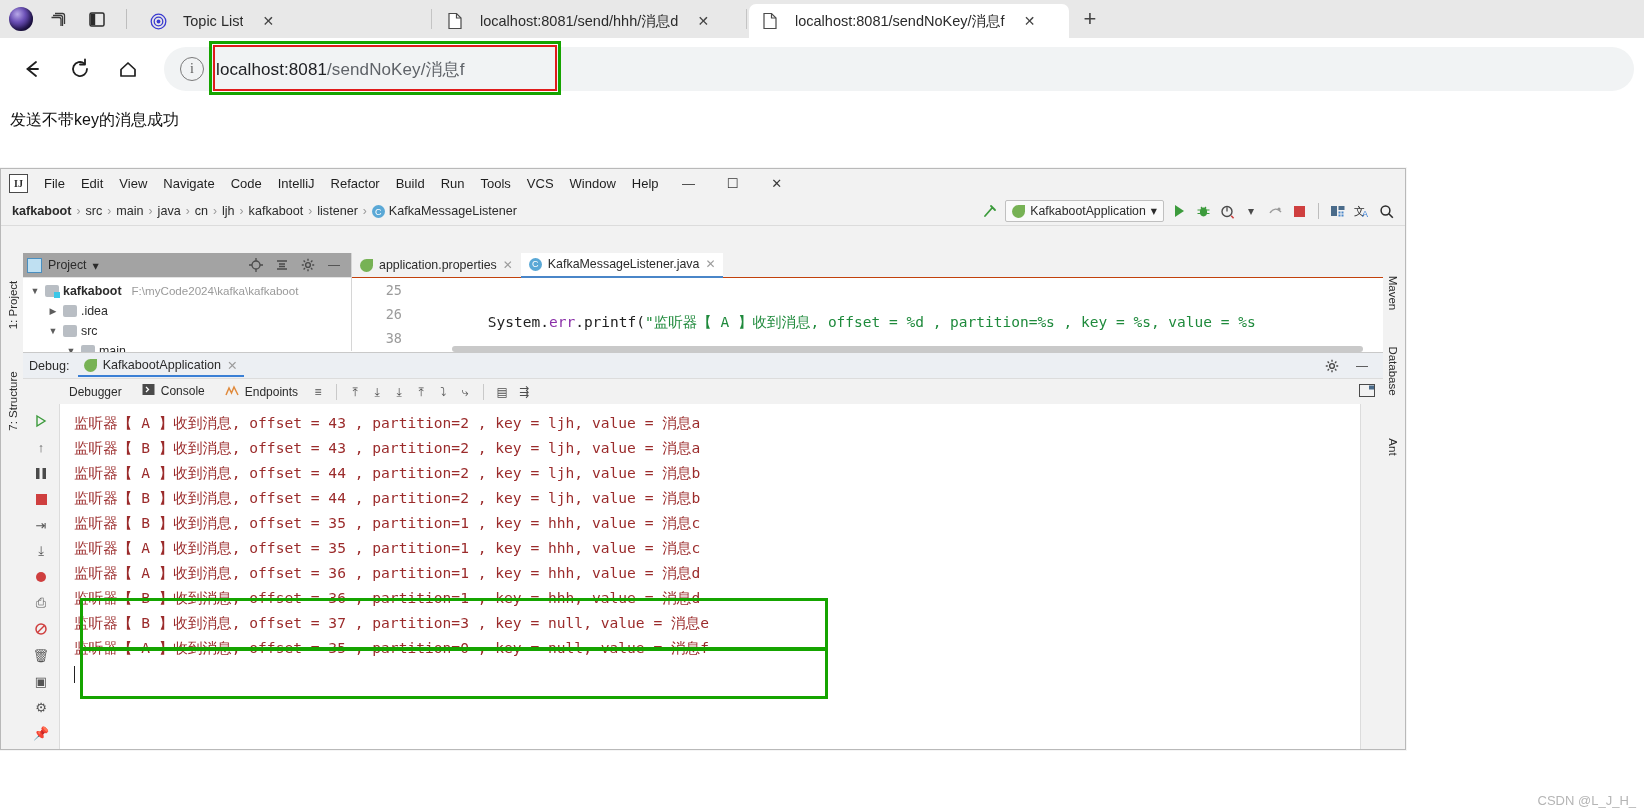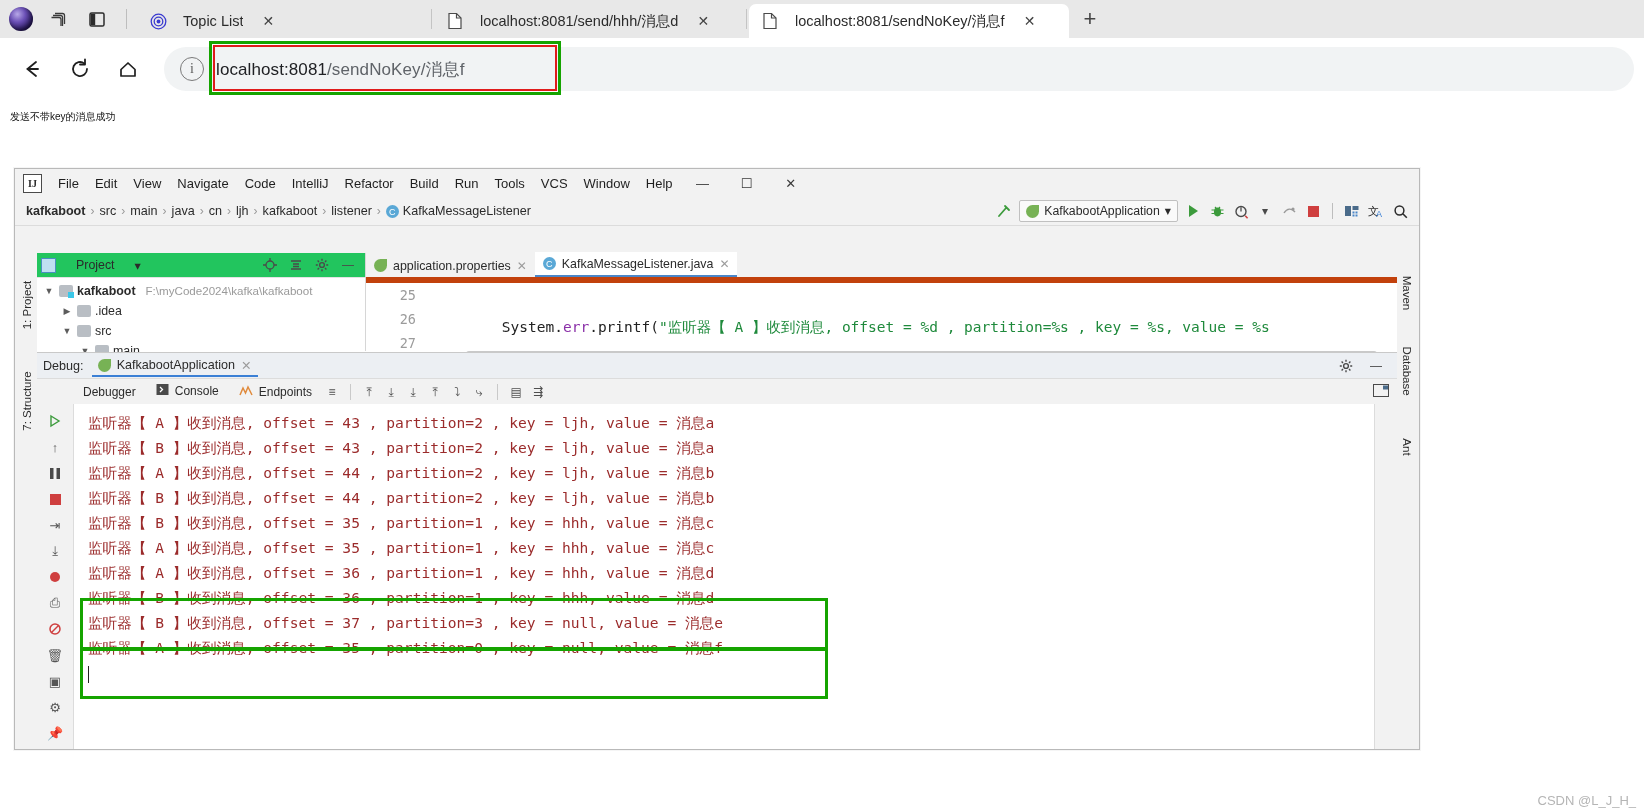--- a/index.html
+++ b/index.html
@@ -40,24 +40,24 @@
   .omnibox{height:44px;background:#f1f3f4;border-radius:22px;display:flex;align-items:center;
     padding:0 16px;gap:12px;max-width:1555px;}
   .infoicon{width:22px;height:22px;border-radius:50%;border:1.6px solid #7a7a7a;color:#5c5c5c;
     font-size:14px;display:flex;align-items:center;justify-content:center;font-family:"Liberation Serif",serif;}
   .urltext{font-size:17px;color:#5f6368;letter-spacing:.1px;}
   .urltext b{color:#202124;font-weight:400;}
 
   .annot-green{position:absolute;border:3px solid #15a400;box-sizing:border-box;pointer-events:none;}
   .annot-red{position:absolute;border:2px solid #e01b1b;box-sizing:border-box;pointer-events:none;}
 
-  .pagebody{padding:10px 0 0 10px;font-size:10px;color:#111;}
+  .pagebody{padding:10px 0 0 10px;font-size:16px;color:#111;}
 
   
-  .idea{position:absolute;left:14px;top:168px;width:1404px;height:580px;background:#f2f2f2;
+  .idea{position:absolute;left:0;top:168px;width:1404px;height:580px;background:#f2f2f2;
     border:1px solid #b9b9b9;box-shadow:0 0 0 1px rgba(0,0,0,.04);font-size:12.5px;color:#2b2b2b;}
   .idea-title{height:28px;background:#f2f2f2;display:flex;align-items:center;padding:0 0 0 8px;gap:0;}
   .ij-logo{width:17px;height:17px;border:1px solid #4a4a4a;background:#fff;color:#2b2b2b;
     font-size:10px;font-weight:bold;display:flex;align-items:center;justify-content:center;
     font-family:"Liberation Serif",serif;margin-right:8px;}
   .menu{display:flex;gap:0;}
   .menu span{padding:3px 8px;font-size:13px;color:#1f1f1f;}
   .idea-titletext{flex:1;text-align:left;padding-left:40px;color:#8a8a8a;font-size:12.8px;}
   .winbtns{display:flex;align-items:center;}
   .winbtns div{width:44px;height:28px;display:flex;align-items:center;justify-content:center;color:#3a3a3a;font-size:13px;}
@@ -80,36 +80,36 @@
   
   .rail{position:absolute;left:0;top:84px;width:22px;bottom:0;background:#f2f2f2;border-right:1px solid #dcdcdc;}
   .rail .lbl{position:absolute;left:-26px;width:76px;transform:rotate(-90deg);font-size:11.5px;color:#2b2b2b;text-align:center;}
   .railR{position:absolute;right:0;top:84px;width:22px;bottom:0;background:#f2f2f2;border-left:1px solid #dcdcdc;}
   .railR .lbl{position:absolute;right:-26px;width:76px;transform:rotate(90deg);font-size:11.5px;color:#2b2b2b;text-align:center;}
 
   .idea-main{position:absolute;left:22px;right:22px;top:84px;bottom:0;background:#fff;}
 
   
   .proj{position:absolute;left:0;top:0;width:328px;height:98px;background:#fff;border-right:1px solid #d6d6d6;}
-  .proj-head{height:24px;background:#22c55e;display:flex;align-items:center;padding:0 4px;gap:20px;border-bottom:1px solid #e3e3e3;}
+  .proj-head{height:24px;background:#a3a3a3;display:flex;align-items:center;padding:0 4px;gap:6px;border-bottom:1px solid #e3e3e3;}
   .projicon{width:13px;height:13px;border:1.5px solid #4a8fc0;background:#bfe0f2;}
   .proj-head .t{font-size:12.4px;}
   .proj-head .r{margin-left:auto;display:flex;align-items:center;gap:8px;padding-right:4px;}
   .tree{padding:3px 0 0 4px;font-size:12.4px;line-height:20px;}
   .trow{display:flex;align-items:center;gap:4px;height:20px;white-space:nowrap;}
   .arrow{width:12px;text-align:center;color:#5c5c5c;font-size:9px;}
   .fold{width:14px;height:12px;background:#b9bec4;border-radius:2px;position:relative;}
   .fold.blue{background:#8cc8e8;}
   .fold.mod{background:#b9bec4;}
   .fold.mod:after{content:"";position:absolute;right:-1px;bottom:-1px;width:6px;height:6px;background:#3bc7e8;}
   .path{color:#9a9a9a;font-size:11.6px;margin-left:6px;}
 
   
   .edit{position:absolute;left:329px;right:0;top:0;height:98px;background:#fff;}
-  .etabs{height:24px;background:#f2f2f2;display:flex;align-items:flex-end;border-bottom:6px solid #c2410c;}
+  .etabs{height:24px;background:#f2f2f2;display:flex;align-items:center;border-bottom:1px solid #c2410c;}
   .etab{height:23px;display:flex;align-items:center;gap:6px;padding:0 8px;font-size:12.4px;}
   .etab.on{background:#fff;border-bottom:2px solid #4a86c8;}
   .etab .x{color:#9b9b9b;font-size:12px;}
   .dot-blue{width:13px;height:13px;border-radius:50%;background:#5aa8d6;color:#fff;font-size:9px;display:flex;align-items:center;justify-content:center;}
   .code{position:relative;height:74px;overflow:hidden;font-family:"DejaVu Sans Mono","Liberation Mono",monospace;font-size:14.5px;}
   .gut{position:absolute;left:0;top:0;width:58px;height:100%;background:#fff;color:#9b9b9b;text-align:right;padding-right:8px;box-sizing:border-box;}
   .gut div{height:24px;line-height:24px;font-size:13.5px;}
   .codelines{position:absolute;left:66px;top:0;right:0;height:100%;white-space:pre;}
   .codelines div{height:24px;line-height:24px;} .fld{color:#8a2fa8;} .str{color:#1f8a3c;} .pl{color:#222;}
   .scroll-h{position:absolute;left:100px;right:20px;bottom:0;height:6px;background:#c9c9c9;border-radius:3px;}
@@ -428,21 +428,21 @@
           <div class="etab on">
             <span class="dot-blue">C</span>
             <span>KafkaMessageListener.java</span>
             <span class="x">✕</span>
           </div>
         </div>
         <div class="code">
           <div class="gut">
             <div>25</div>
             <div>26</div>
-            <div>27</div>
+            <div>38</div>
           </div>
           <div class="codelines">
             <div><span class="pl">        </span><span class="pl">System.</span><span class="fld">err</span><span class="pl">.printf(</span><span class="str">"监听器【 A 】收到消息, offset = %d , partition=%s , key = %s, value = %s</span></div>
             
             
           </div>
           <div class="scroll-h"></div>
         </div>
       </div>
 

